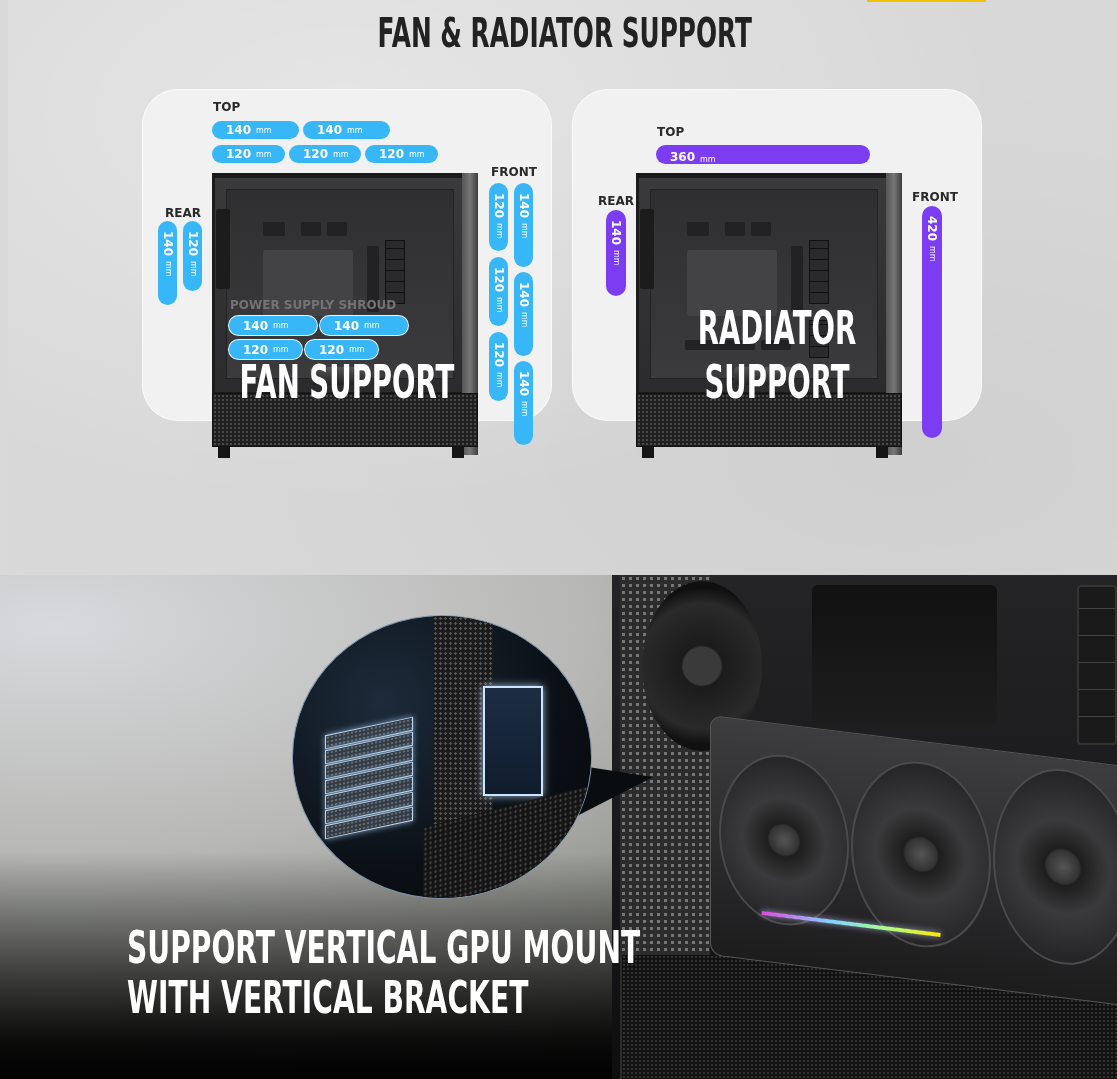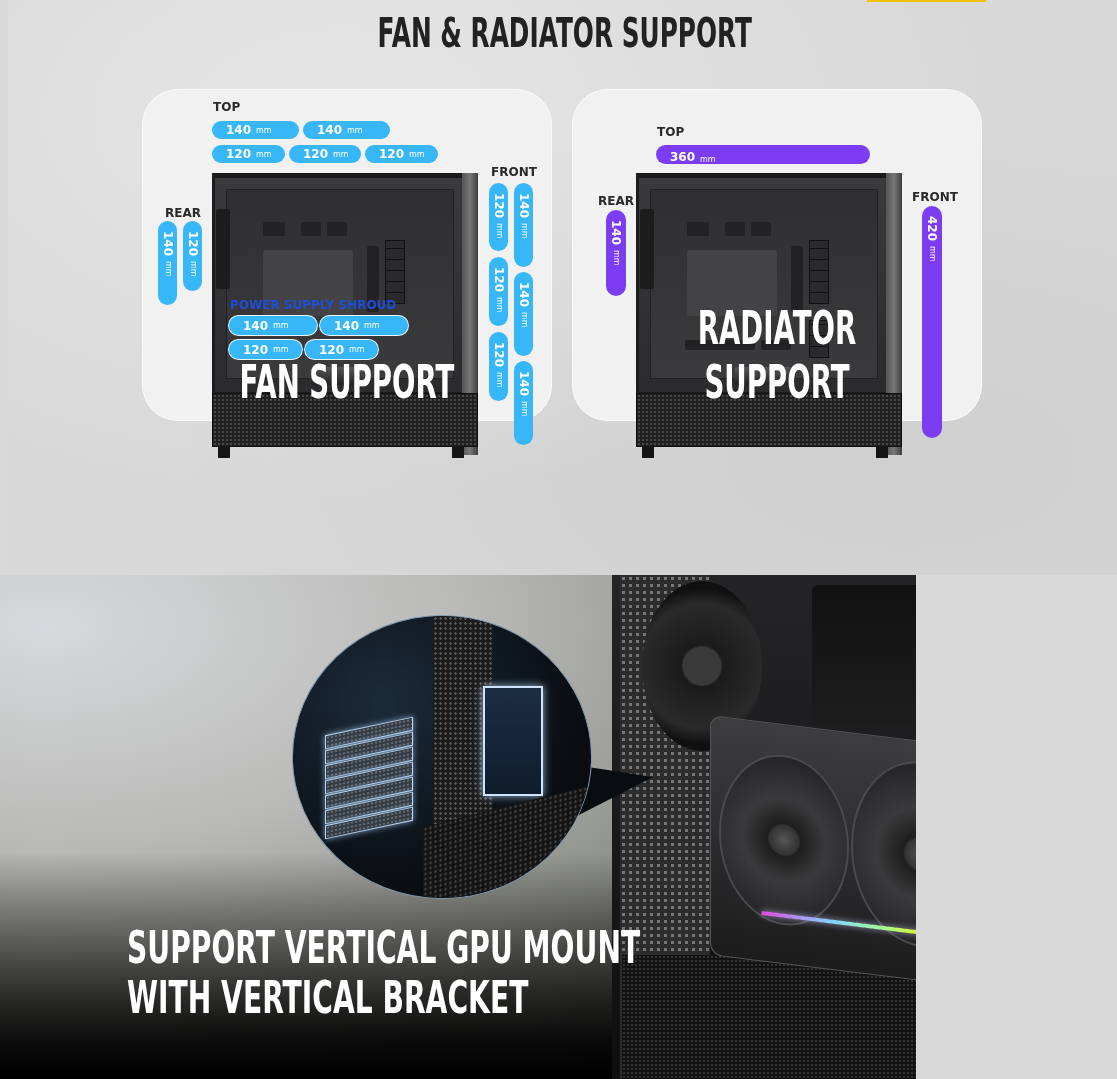--- a/index.html
+++ b/index.html
@@ -107,21 +107,21 @@
     position: absolute; left: 0; top: 220px; width: 266px; height: 54px;
     background:
       radial-gradient(circle, #4a4a4a 1px, transparent 1.5px) 0 0/4px 4px,
       #202021;
     border: 1px solid #111;
   }
   .case .foot { position: absolute; top: 273px; width: 12px; height: 12px; background: #151515; }
 
   
   .bottom-section {
-    position: absolute; left: 0; top: 575px; width: 916px; height: 504px;
+    position: absolute; left: 0; top: 575px; width: 1117px; height: 504px;
     background:
       linear-gradient(180deg, rgba(0,0,0,0) 55%, rgba(0,0,0,0.9) 92%, #000 100%),
       radial-gradient(ellipse at 5% 10%, #d8d9dc 0%, #b8b9b6 35%, #8e908a 60%, #5a5c57 85%);
     overflow: hidden;
   }
   .gpu-area {
     position: absolute; left: 612px; top: 0; width: 505px; height: 504px;
     background: linear-gradient(180deg, #242426 0%, #18181a 60%, #0e0e0f 100%);
   }
   .case-rear-panel {
@@ -280,21 +280,21 @@
     <div class="vpill blue" style="left:372px; top:94px; width:19px; height:84px;">
       <div class="vt"><span>140</span><span class="u">mm</span></div>
     </div>
     <div class="vpill blue" style="left:372px; top:183px; width:19px; height:84px;">
       <div class="vt"><span>140</span><span class="u">mm</span></div>
     </div>
     <div class="vpill blue" style="left:372px; top:272px; width:19px; height:84px;">
       <div class="vt"><span>140</span><span class="u">mm</span></div>
     </div>
 
-    <div class="lbl" style="left:88px; top:209px; color:#1d4ed8;">POWER SUPPLY SHROUD</div>
+    <div class="lbl" style="left:88px; top:209px; color:#737373;">POWER SUPPLY SHROUD</div>
     <div class="pill blue" style="left:87px; top:227px; width:88px; height:19px; box-shadow:0 0 0 1px #e8f6ff;">
       <span>140</span>
         <span class="u">mm</span>
     </div>
     <div class="pill blue" style="left:178px; top:227px; width:88px; height:19px; box-shadow:0 0 0 1px #e8f6ff;">
       <span>140</span>
         <span class="u">mm</span>
     </div>
     <div class="pill blue" style="left:87px; top:251px; width:73px; height:19px; box-shadow:0 0 0 1px #e8f6ff;">
       <span>120</span>

